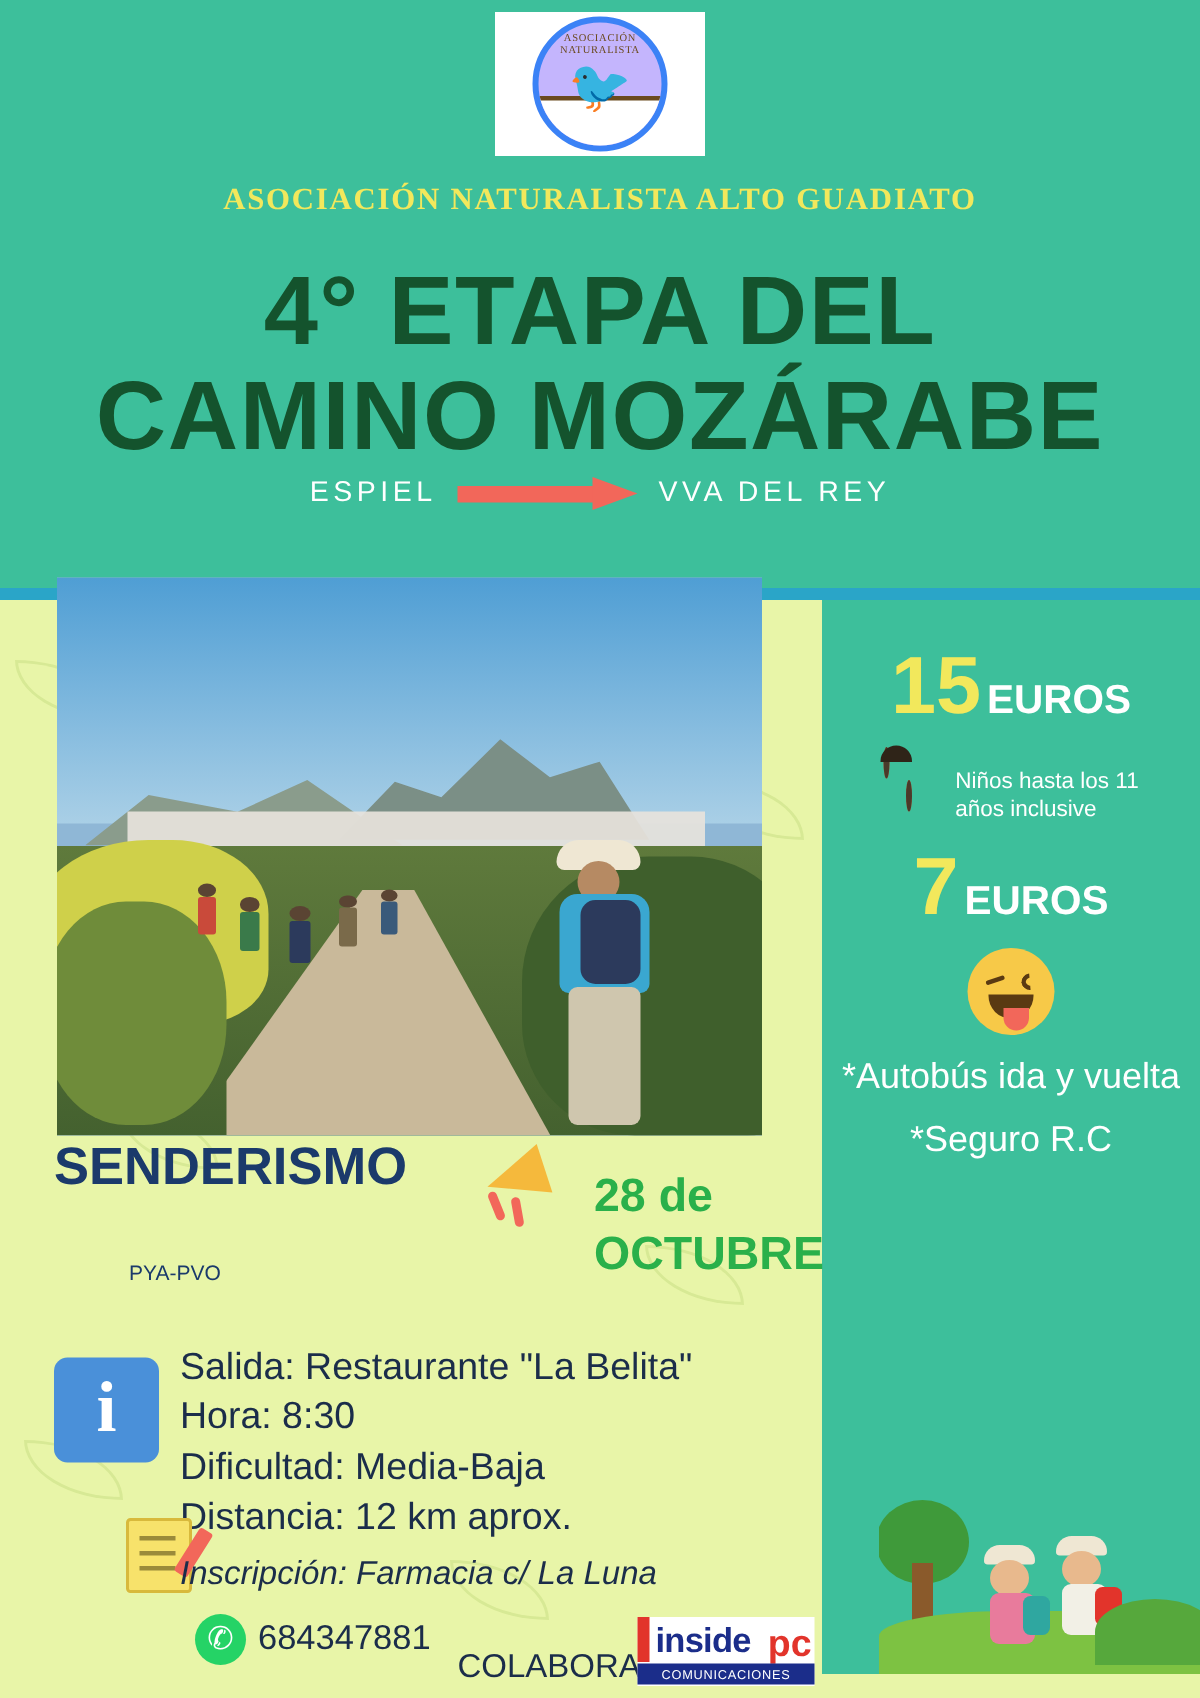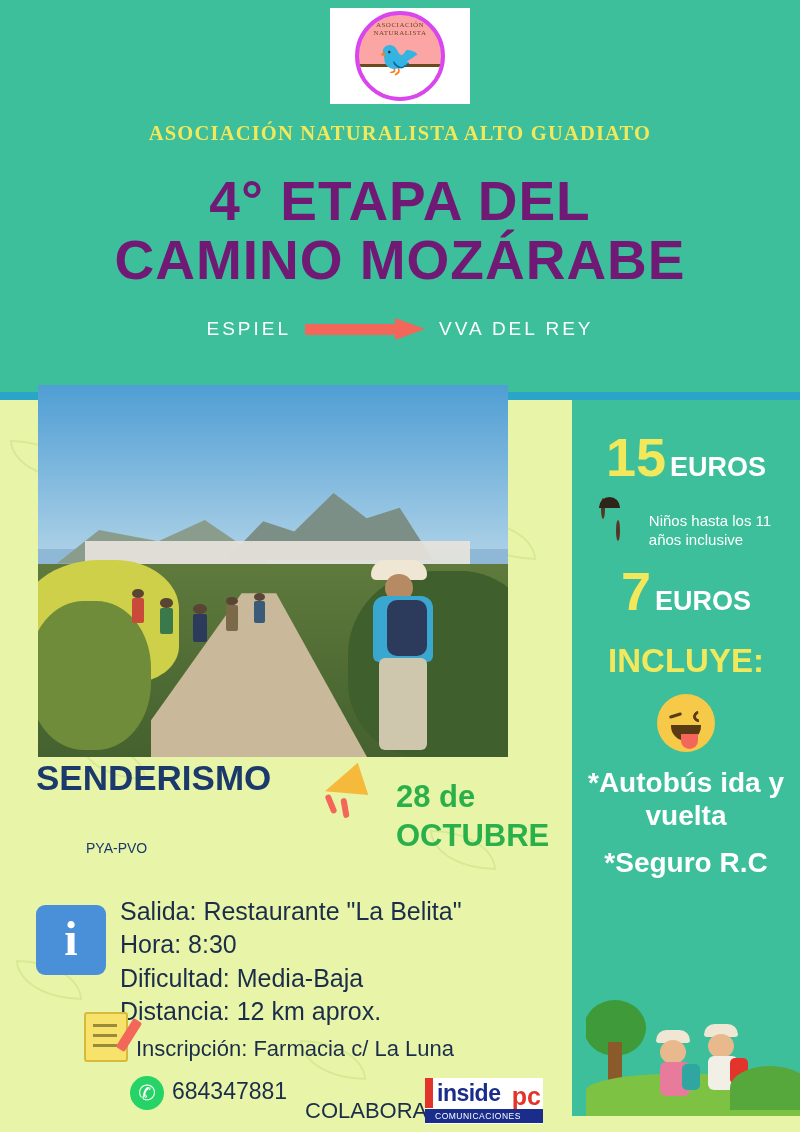--- a/index.html
+++ b/index.html
@@ -32,22 +32,22 @@
     width: 140px; height: 96px;
     background: #ffffff;
     overflow: hidden;
   }
   .logo-circle {
     position: absolute;
     top: 3px; left: 50%;
     transform: translateX(-50%);
     width: 90px; height: 90px;
     border-radius: 50%;
-    border: 4px solid #d946ef;
-    background: #fca5a5;
+    border: 4px solid #3b82f6;
+    background: #c4b5fd;
     overflow: hidden;
   }
   .logo-circle::after {
     content: "";
     position: absolute;
     left: -4px; right: -4px; bottom: -6px;
     height: 36px;
     background: #ffffff;
     border-top: 3px solid #6b4a1f;
     border-radius: 0 0 45px 45px;
@@ -75,23 +75,23 @@
     top: 122px; left: 0; right: 0;
     font-family: "Liberation Serif", serif;
     font-weight: bold;
     font-size: 20.5px;
     letter-spacing: 1.2px;
     color: #f2e85c;
   }
   .main-title {
     position: absolute;
     top: 172px; left: 0; right: 0;
-    color: #701a75;
-    font-weight: bold;
-    font-size: 55px;
+    color: #14532d;
+    font-weight: bold;
+    font-size: 65px;
     line-height: 1.08;
     letter-spacing: 1px;
   }
   .route-row {
     position: absolute;
     top: 318px; left: 0; right: 0;
     display: flex;
     align-items: center;
     justify-content: center;
     gap: 14px;
@@ -139,21 +139,21 @@
     width: 66px; height: 40px;
     border-radius: 0 100% 0 100%;
     border: 2px solid #d6e893;
     opacity: .9;
   }
 
   
   .right-col {
     position: absolute;
     top: 400px; right: 0;
-    width: 228px; bottom: 16px;
+    width: 252px; bottom: 16px;
     background: #3dbf9b;
     text-align: center;
     color: #ffffff;
     padding-top: 30px;
   }
   .price-row {
     display: flex;
     align-items: baseline;
     justify-content: center;
     gap: 4px;
@@ -220,22 +220,22 @@
     position: absolute; left: 14px; top: 31px;
     width: 30px; height: 16px; background: #5a3a12;
     border-radius: 0 0 18px 18px;
   }
   .smiley .tongue {
     position: absolute; left: 24px; top: 40px;
     width: 17px; height: 15px; background: #f2675a;
     border-radius: 0 0 9px 9px;
   }
   .incl-item {
-    font-size: 28px;
-    font-weight: bold;
+    font-size: 24px;
+    font-weight: normal;
     line-height: 1.18;
     margin: 14px 12px 0;
     color: #ffffff;
   }
 
   
   .photo {
     position: absolute;
     top: 385px; left: 38px;
     width: 470px; height: 372px;
@@ -388,23 +388,24 @@
     position: absolute; left: 7px; width: 24px; height: 3px; background: #9a8a3a;
   }
   .notepad .pencil {
     position: absolute; right: -8px; top: 4px;
     width: 10px; height: 34px; background: #f2675a;
     transform: rotate(32deg);
     border-radius: 2px;
   }
   .inscripcion {
     position: absolute;
-    top: 1036px; left: 136px;
+    top: 1036px; left: 120px;
     color: #1b2d4a;
     font-size: 22px;
+    font-style: italic;
   }
   .wa {
     position: absolute;
     top: 1076px; left: 130px;
     width: 34px; height: 34px;
     border-radius: 50%;
     background: #25d366;
     color: #ffffff;
     font-size: 21px;
     text-align: center;
@@ -436,22 +437,22 @@
     font-size: 23px; font-weight: bold; color: #1b2d8a;
     letter-spacing: -0.5px;
   }
   .inside-logo .pc {
     position: absolute; right: 2px; top: 4px;
     font-size: 25px; font-weight: bold; color: #e2342b;
   }
   .inside-logo .sub {
     position: absolute; left: 0; bottom: 1px; width: 100%;
     background: #1b2d8a; color: #ffffff;
-    font-size: 8.5px; letter-spacing: .5px; text-align: left;
-    padding: 2px 10px;
+    font-size: 8.5px; letter-spacing: .5px; text-align: center;
+    padding: 2px 0;
   }
 
   
   .kids-scene {
     position: absolute;
     right: 0; bottom: 0;
     width: 214px; height: 130px;
     overflow: hidden;
   }
   .kids-scene .ground {
@@ -582,21 +583,20 @@
         <div>Niños hasta los 11</div>
         <div>años inclusive</div>
       </span>
     </div>
 
     <div class="price-row" style="margin-top:2px;">
       <span class="price-big">7</span>
       <span class="price-unit">EUROS</span>
     </div>
 
-    <div class="includes-title">INCLUYE:</div>
 
     <div class="smiley">
       <span class="eye-l"></span>
         <span class="eye-r"></span>
       <span class="mouth"></span>
         <span class="tongue"></span>
     </div>
 
     <div class="incl-item">*Autobús ida y vuelta</div>
     <div class="incl-item">*Seguro R.C</div>

